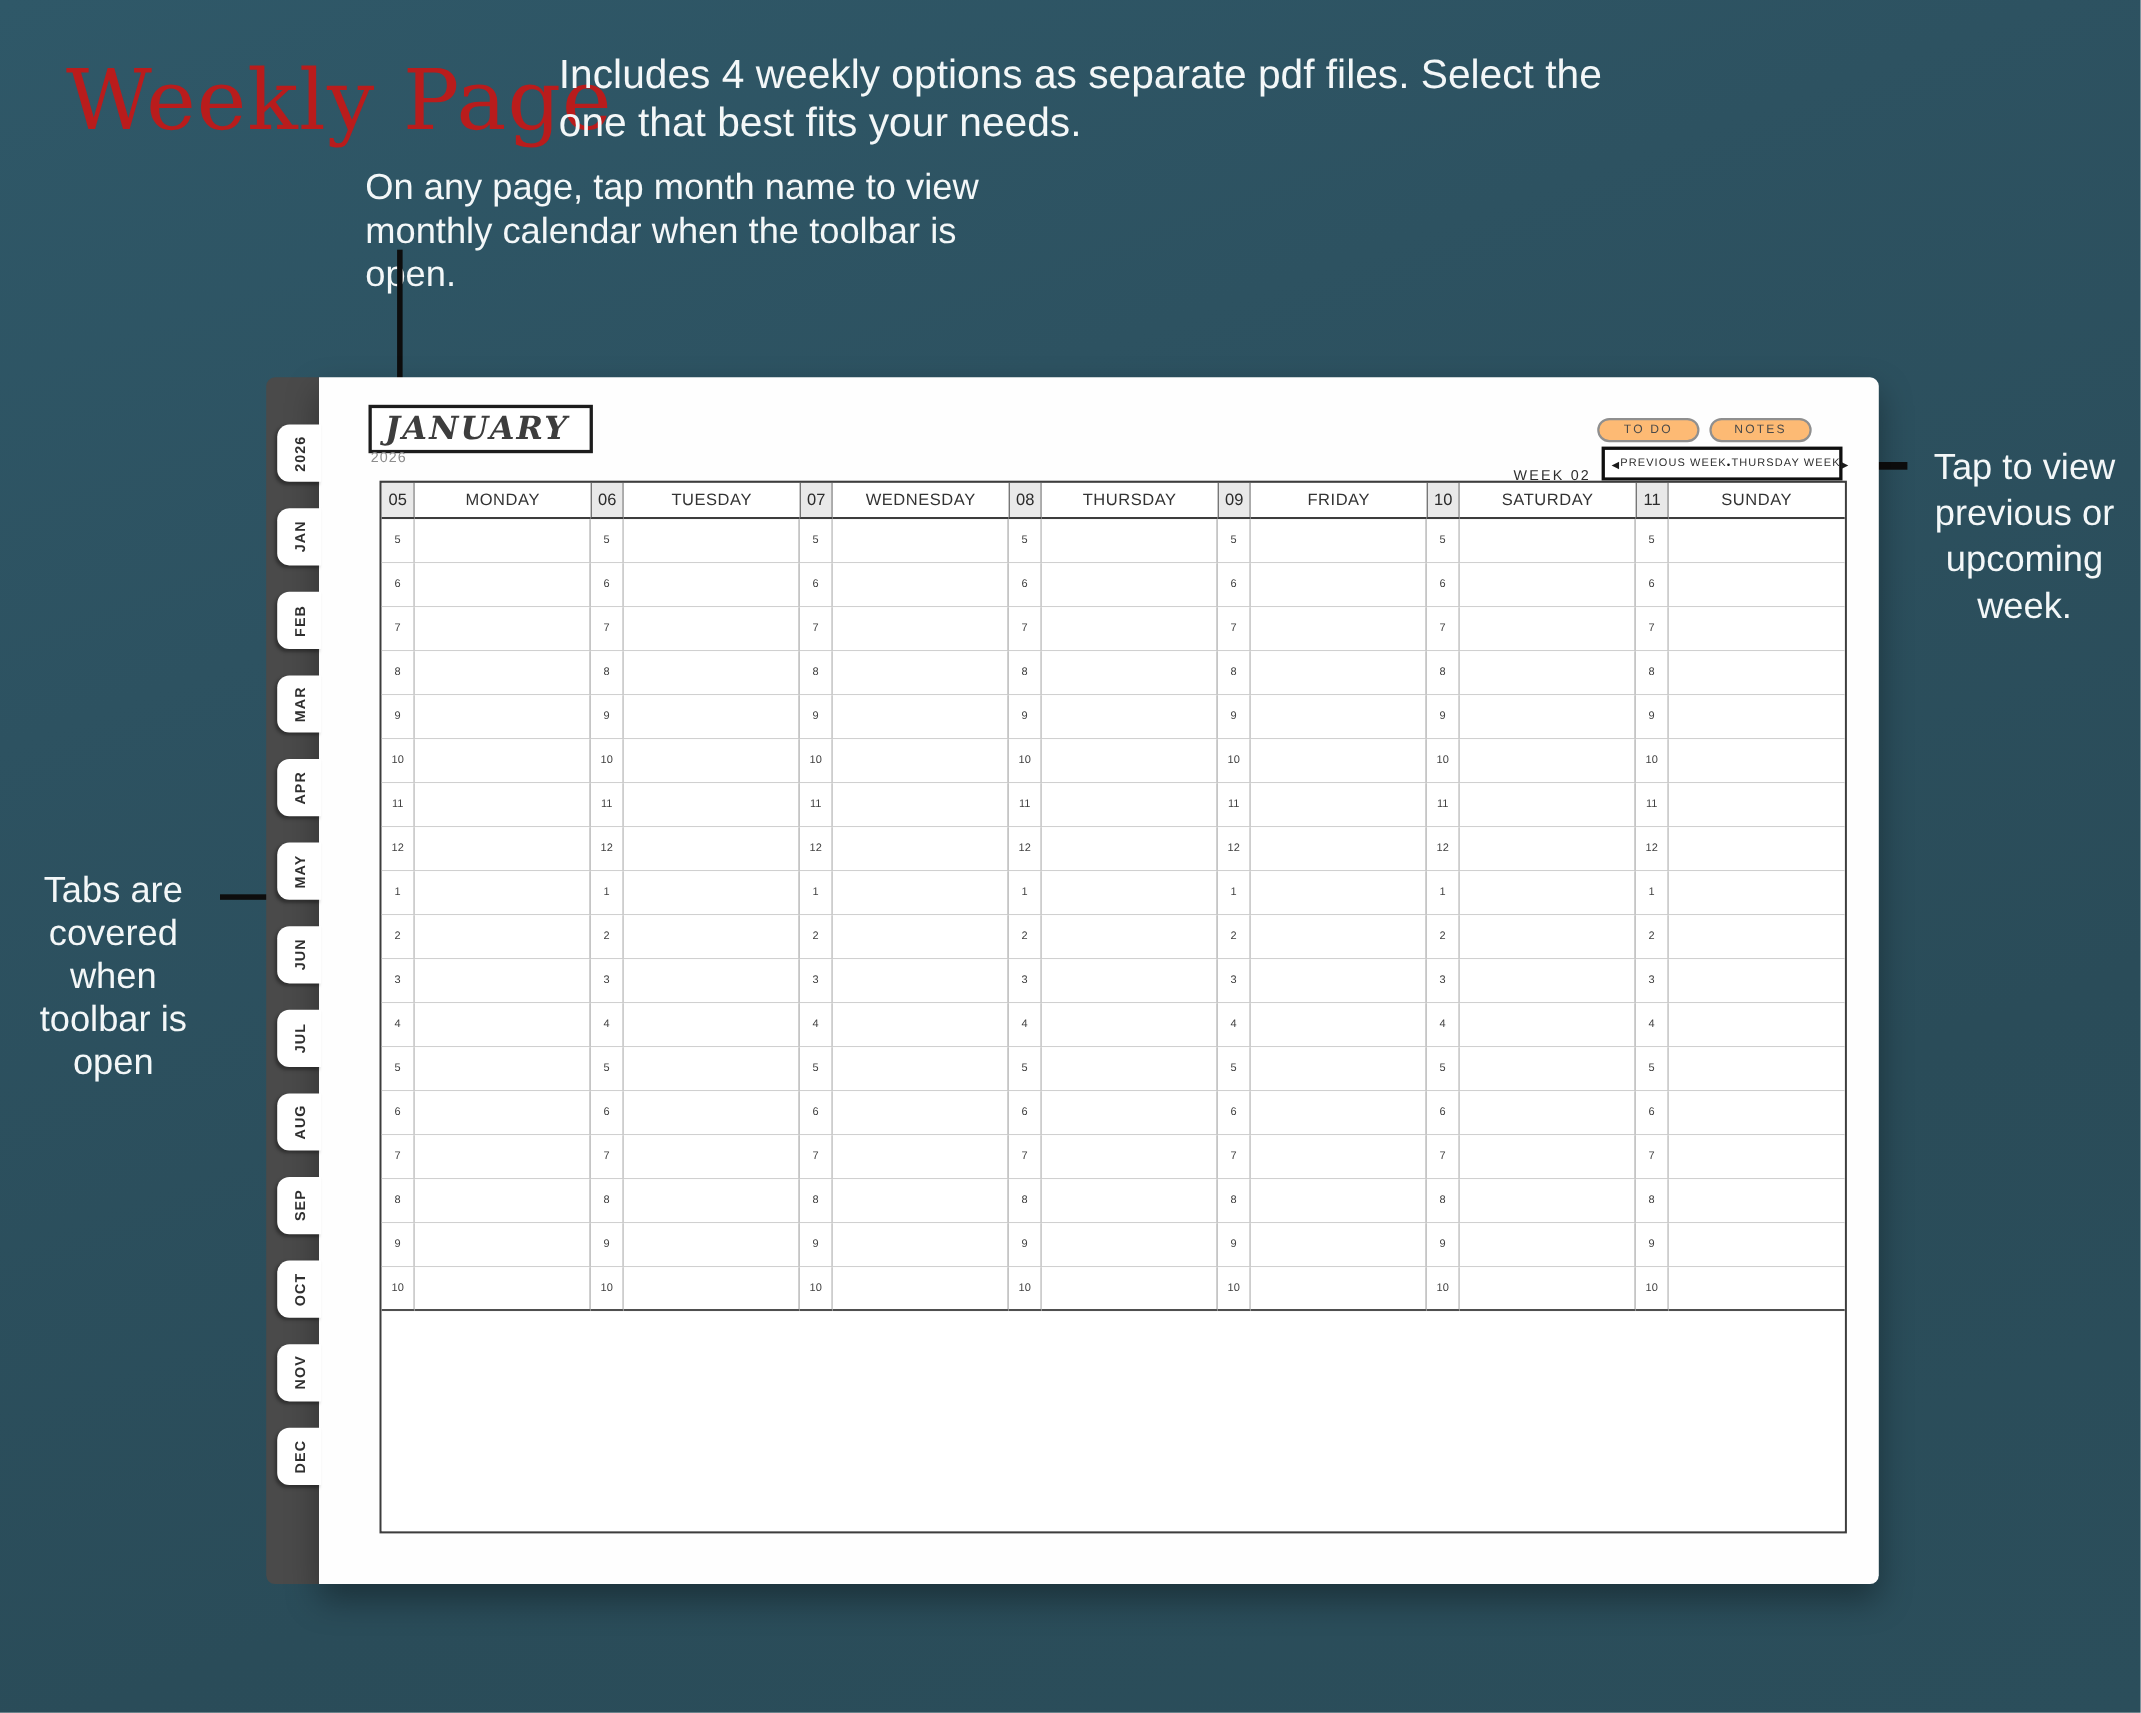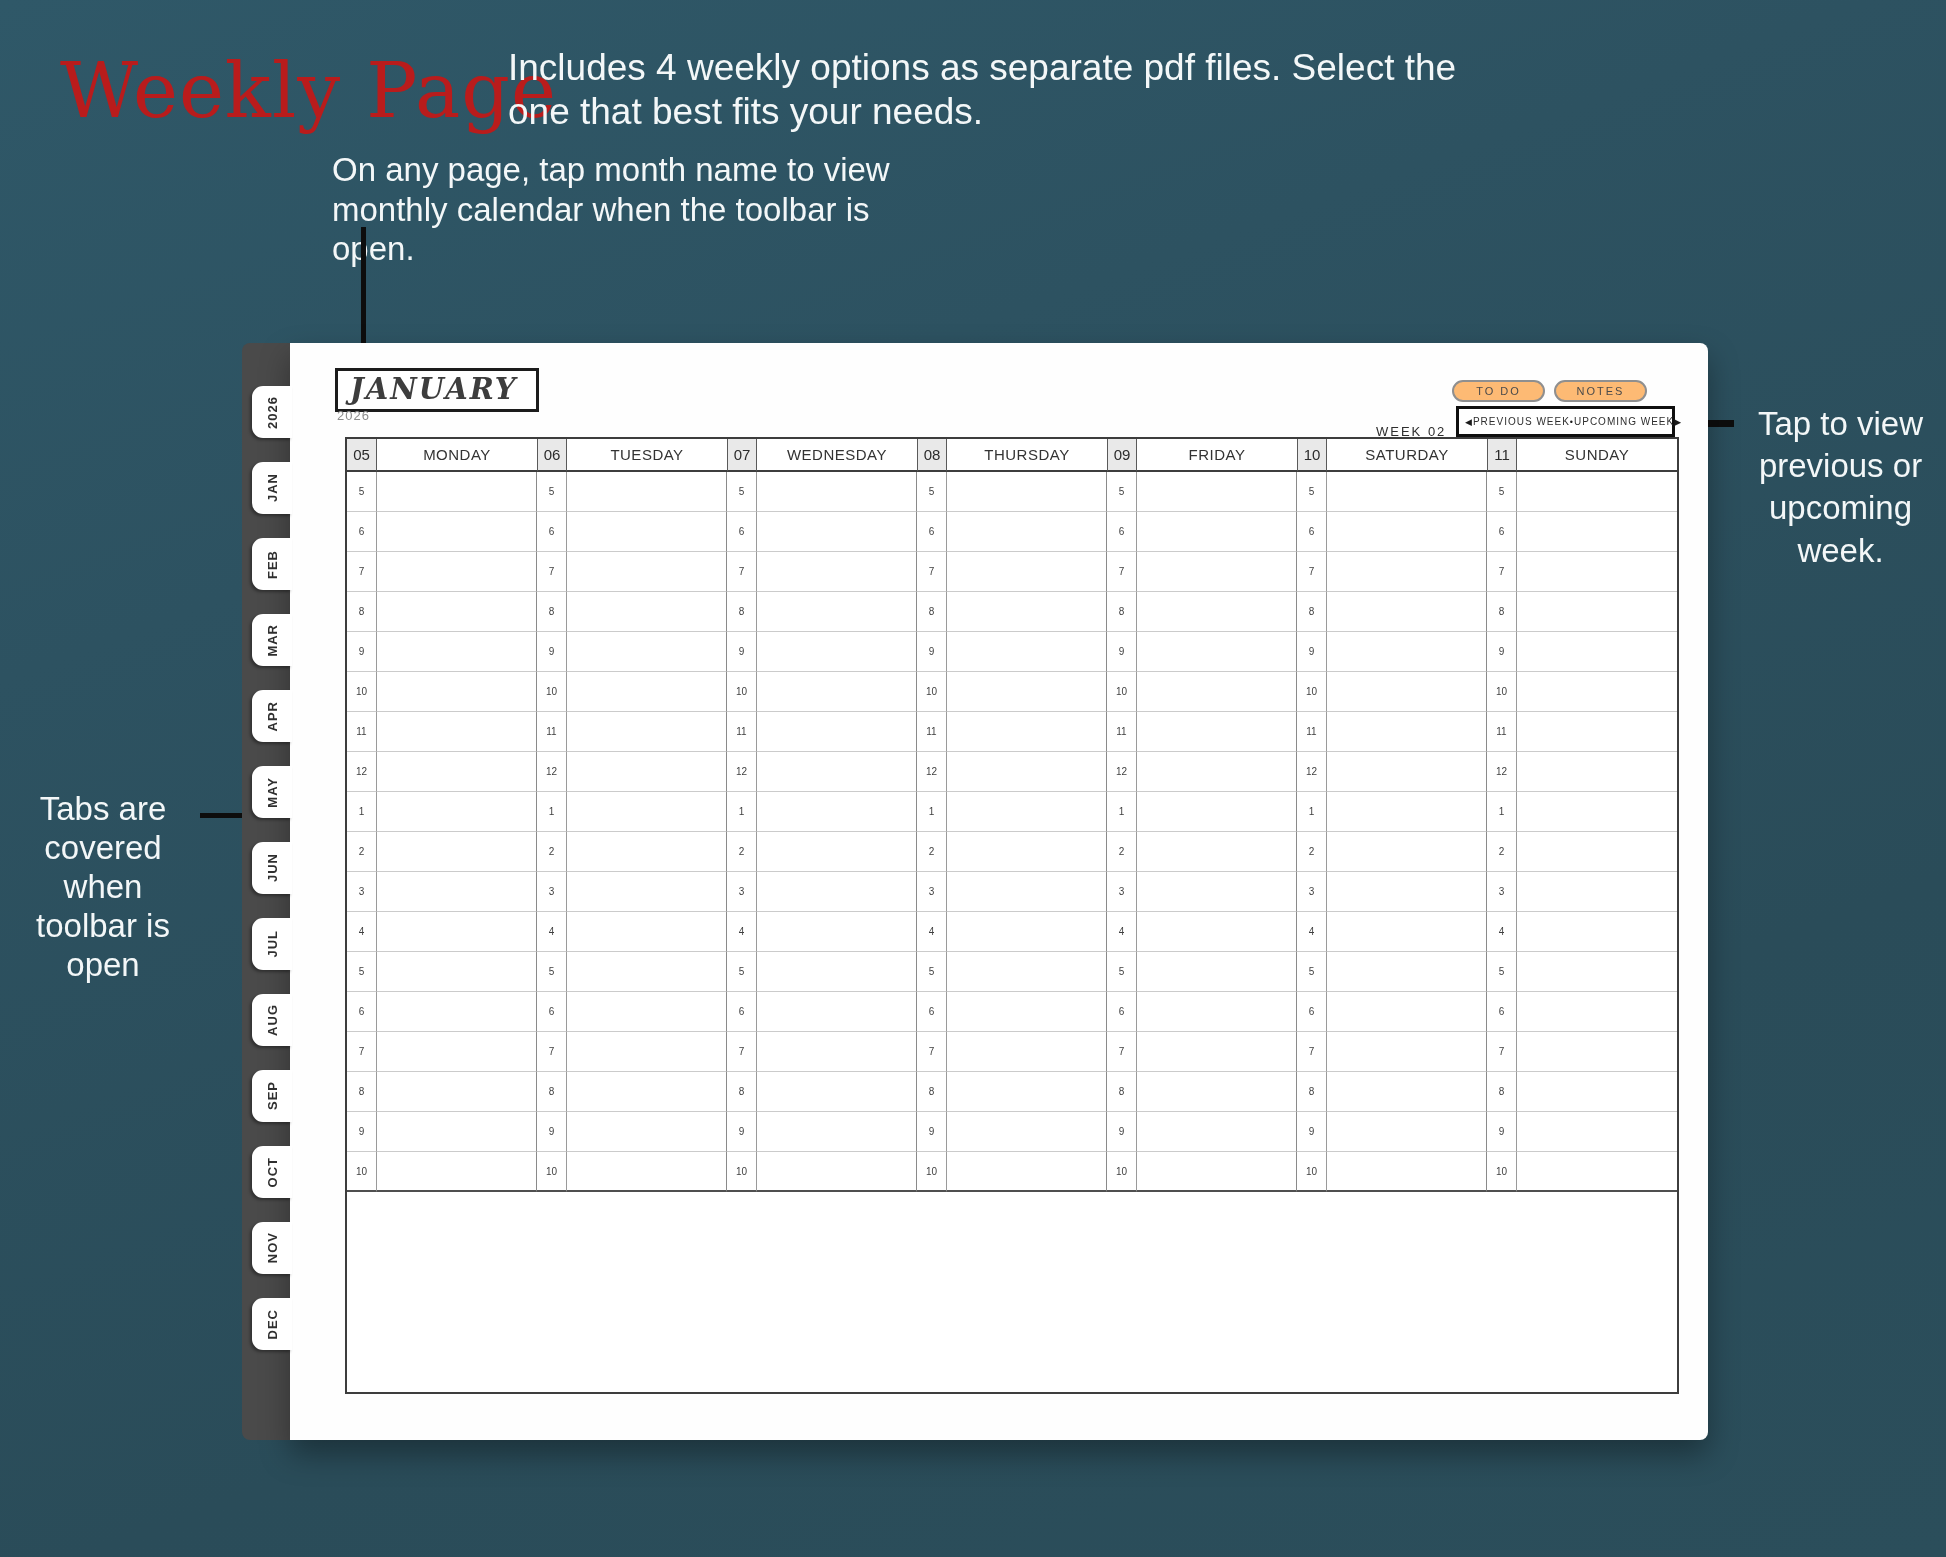--- a/index.html
+++ b/index.html
@@ -147,21 +147,21 @@
 
   <div class="pill pill-todo">TO DO</div>
   <div class="pill pill-notes">NOTES</div>
 
   <div class="week-label">WEEK 02</div>
 
   <div class="nav-box">
     <span class="arrow">◀</span>
     <span class="nav-seg">PREVIOUS WEEK</span>
     <span class="dot">•</span>
-    <span class="nav-seg">UPCOMING WEEK</span>
+    <span class="nav-seg">THURSDAY WEEK</span>
     <span class="arrow">▶</span>
   </div>
 
   <div class="week-table" id="week-table">
       <div class="h-date">05</div>
       <div class="h-name">MONDAY</div>
       <div class="h-date not-first">06</div>
       <div class="h-name">TUESDAY</div>
       <div class="h-date not-first">07</div>
       <div class="h-name">WEDNESDAY</div>

